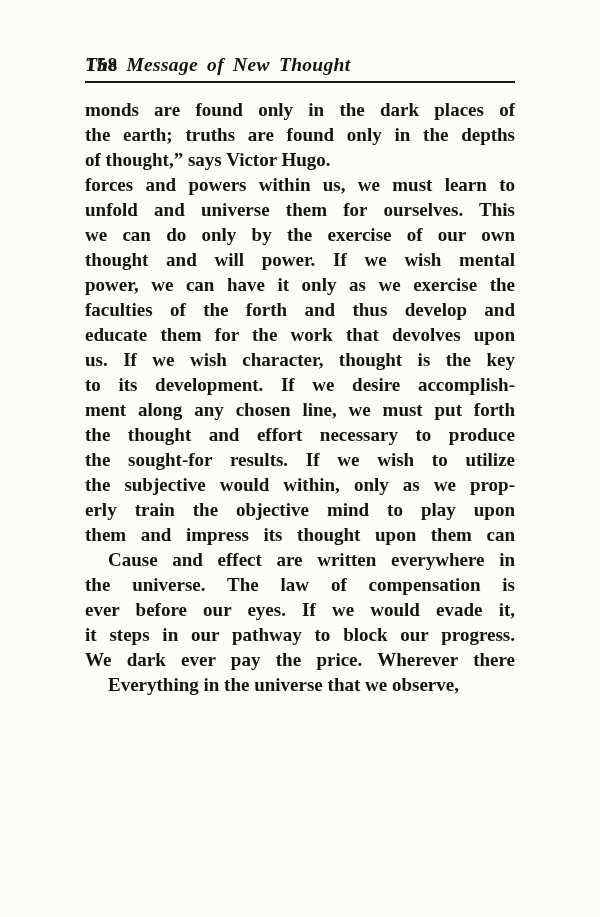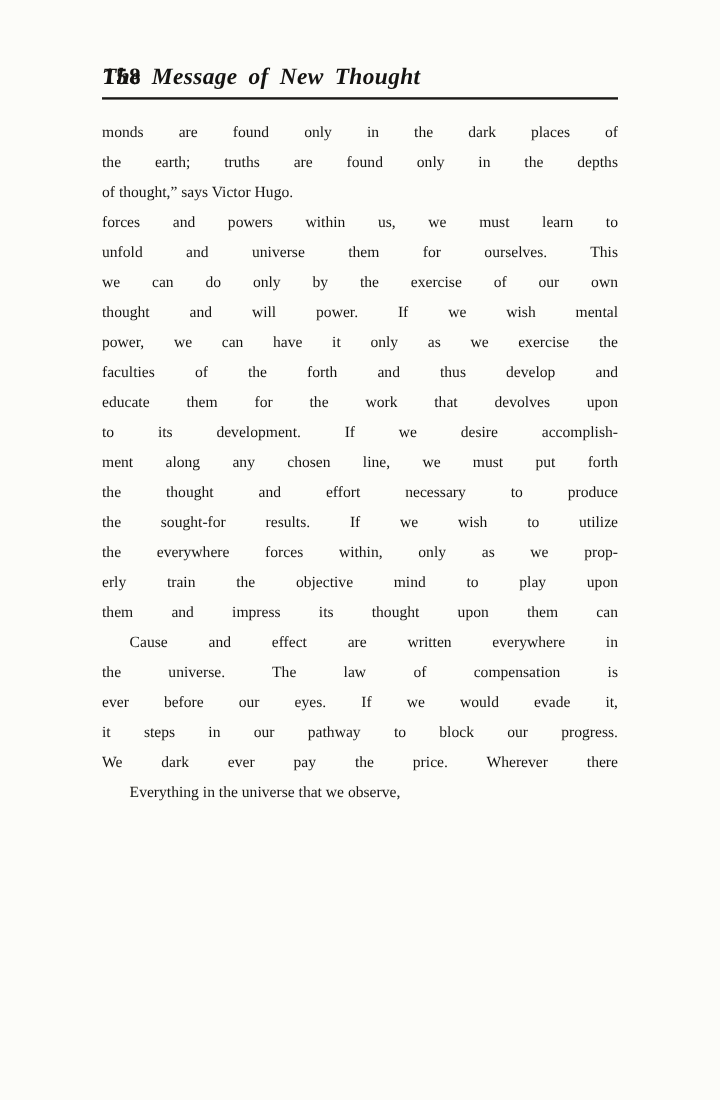--- a/index.html
+++ b/index.html
@@ -46,22 +46,22 @@
     margin-top: 4px;
     height: 0;
     border-top: 2.5px solid #1b1a18;
   }
   .page-body {
     margin-top: 14px;
   }
   .line {
     height: 25px;
     line-height: 25px;
-    font-size: 13px;
-    font-weight: 400;
+    font-size: 19px;
+    font-weight: 700;
     text-align: justify;
     text-align-last: justify;
     overflow: hidden;
     white-space: nowrap1; 
   }
   .line.para-start {
     text-indent: 23px;
   }
   .line.para-end {
     text-align-last: left;
@@ -85,25 +85,26 @@
     <div class="line">monds are found only in the dark places of</div>
         <div class="line">the earth; truths are found only in the depths</div>
         <div class="line para-end">of thought,” says Victor Hugo.</div>
         <div class="line">forces and powers within us, we must learn to</div>
         <div class="line">unfold and universe them for ourselves.  This</div>
         <div class="line">we can do only by the exercise of our own</div>
         <div class="line">thought and will power.  If we wish mental</div>
         <div class="line">power, we can have it only as we exercise the</div>
         <div class="line">faculties of the forth and thus develop and</div>
         <div class="line">educate them for the work that devolves upon</div>
+        <div class="line">us.  If we wish character, thought is the key</div>
         <div class="line">to its development.  If we desire accomplish-</div>
         <div class="line">ment along any chosen line, we must put forth</div>
         <div class="line">the thought and effort necessary to produce</div>
         <div class="line">the sought-for results.  If we wish to utilize</div>
-        <div class="line">the everywhere forces within, only as we prop-</div>
+        <div class="line">the subjective would within, only as we prop-</div>
         <div class="line">erly train the objective mind to play upon</div>
         <div class="line">them and impress its thought upon them can</div>
         <div class="line para-start">Cause and effect are written everywhere in</div>
         <div class="line">the universe.  The law of compensation is</div>
         <div class="line">ever before our eyes.  If we would evade it,</div>
         <div class="line">it steps in our pathway to block our progress.</div>
         <div class="line">We dark ever pay the price.  Wherever there</div>
         <div class="line para-start para-end">Everything in the universe that we observe,</div>
       </div>
 

